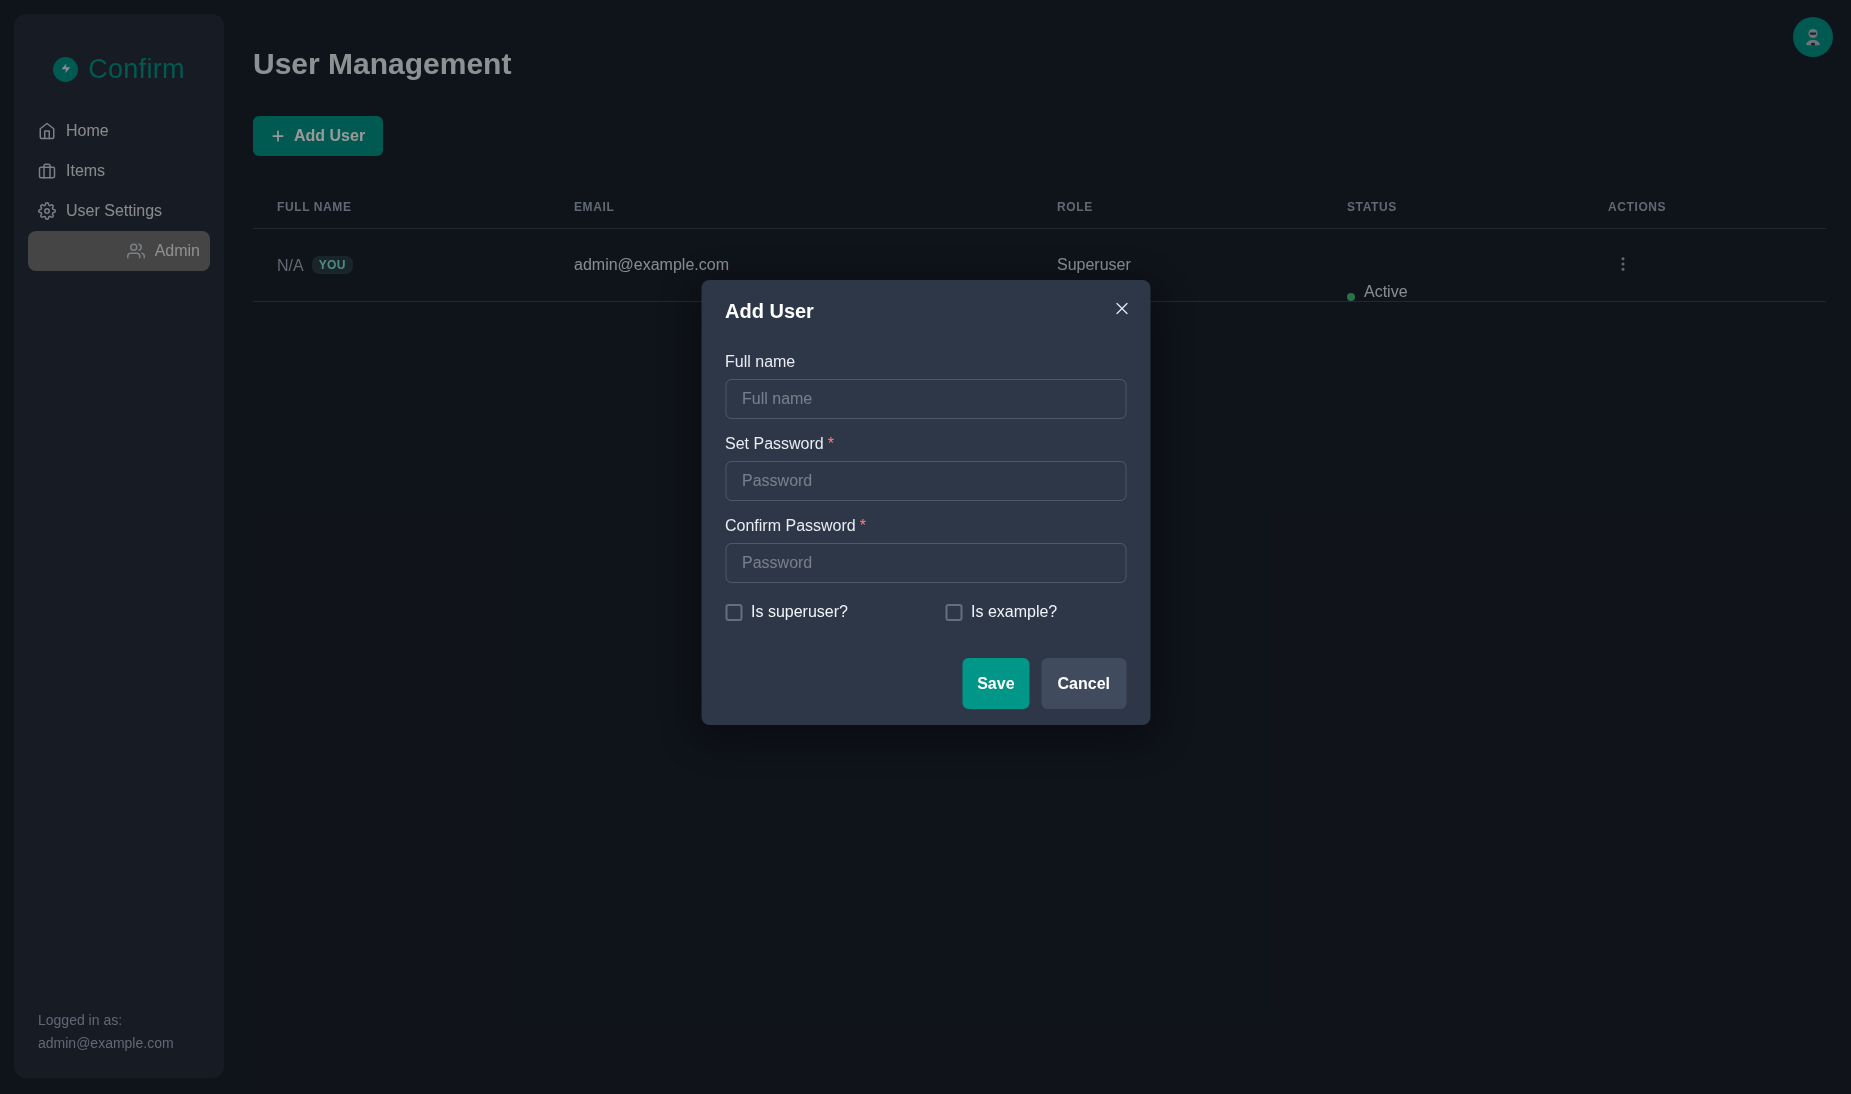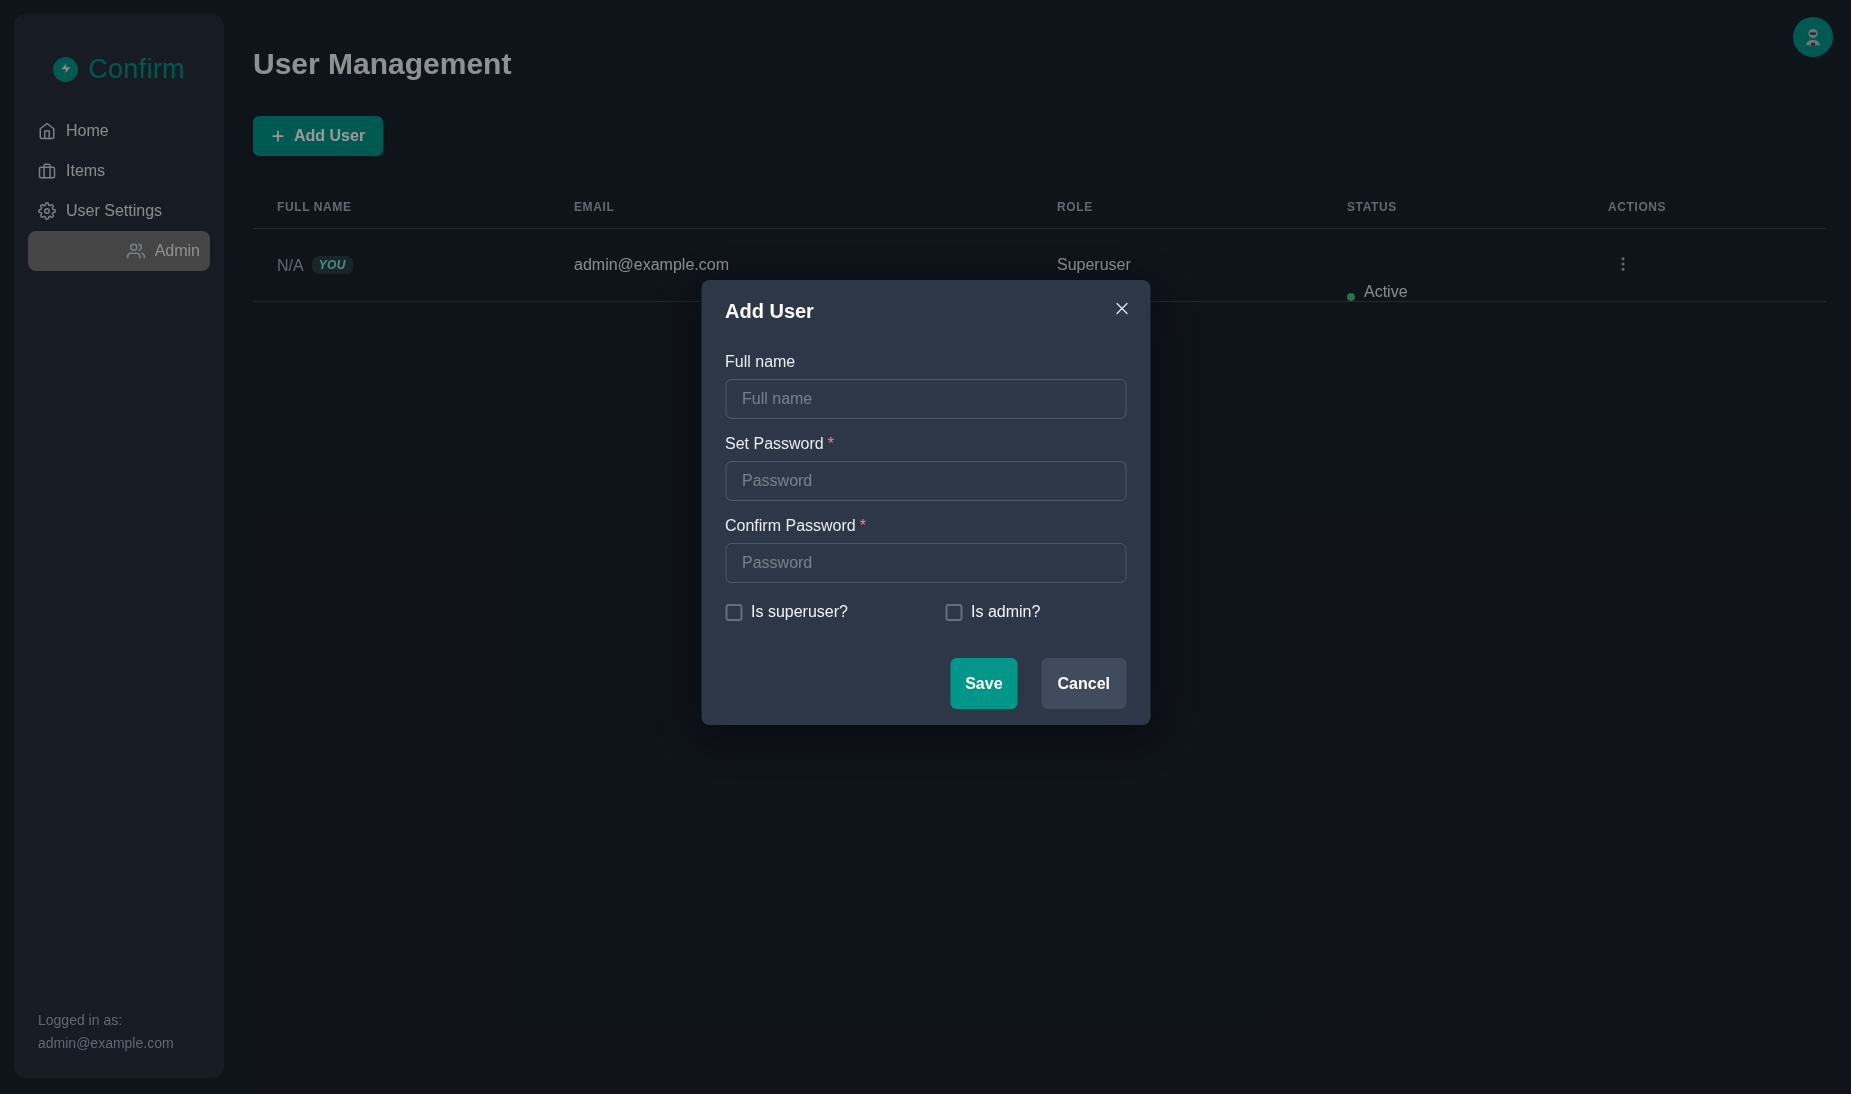--- a/index.html
+++ b/index.html
@@ -49,21 +49,21 @@
     letter-spacing:0.6px; color:#A0AEC0; border-bottom:1px solid #3A4454; white-space:nowrap;
   }
   table.users td {
     padding:0 24px; height:72px; font-size:16px; color:#E2E8F0;
     border-bottom:1px solid #3A4454; white-space:nowrap;
   }
   .na-text { color:#A0AEC0; }
   .you-badge {
     display:inline-block; margin-left:8px; padding:2px 7px;
     background:rgba(129,230,217,0.16); color:#81E6D9;
-    font-size:12px; font-weight:700; letter-spacing:0.4px; border-radius:7px; vertical-align:2px;font-style:italic;
+    font-size:12px; font-weight:700; letter-spacing:0.4px; border-radius:7px; vertical-align:2px;
   }
   .status-cell { display:flex; align-items:flex-end; gap:9px; height:72px; }
   .status-dot { width:8px; height:8px; border-radius:50%; background:#48BB78; flex:0 0 auto; }
   .kebab-btn { background:none; border:none; cursor:pointer; padding:4px 6px; }
   .kebab-btn svg { width:18px; height:18px; fill:#A0AEC0; }
 
   
   .avatar-btn {
     position:absolute; top:17px; right:18px; width:40px; height:40px;
     border-radius:50%; background:#009688; border:none; cursor:pointer;
@@ -99,21 +99,21 @@
   .checkbox-item { display:flex; align-items:center; gap:9px; cursor:pointer; }
   .checkbox-item:first-child { width:220px; }
   .checkbox-box {
     width:17px; height:17px; border:2px solid rgba(255,255,255,0.28);
     border-radius:3px; flex:0 0 auto;
   }
   .checkbox-item span.cb-label { font-size:16px; color:#F2F5F8; }
   .modal-footer { display:flex; justify-content:flex-end; padding:37px 24px 16px; }
   .btn { height:51px; border:none; border-radius:6px; color:#FFFFFF; font-size:16px; font-weight:700; font-family:inherit; cursor:pointer; }
   .btn-save { background:#009688; padding:0 15px; }
-  .btn-cancel { background:#404B5E; padding:0 16px; margin-left:24px; }
+  .btn-cancel { background:#404B5E; padding:0 16px; margin-left:12px; }
 </style>
 </head>
 <body>
 
 <aside class="sidebar">
   <div class="logo-row">
     <svg class="logo-mark" viewBox="0 0 24 24">
       <circle cx="12" cy="12" r="12" fill="#009688"></circle>
       <polygon points="13 2 3 14 12 14 11 22 21 10 12 10 13 2" transform="translate(6.7,5.2) scale(0.47)" fill="#E6EAEE"></polygon>
     </svg>
@@ -248,21 +248,21 @@
       <input type="password" placeholder="Password" style="">
     </div>
 
     <div class="checkbox-row">
       <span class="checkbox-item">
         <span class="checkbox-box"></span>
         <span class="cb-label">Is superuser?</span>
       </span>
       <span class="checkbox-item">
         <span class="checkbox-box"></span>
-        <span class="cb-label">Is admin?</span>
+        <span class="cb-label">Is example?</span>
       </span>
     </div>
   </div>
 
   <div class="modal-footer">
     <button class="btn btn-save">Save</button>
     <button class="btn btn-cancel">Cancel</button>
   </div>
 </div>
 

